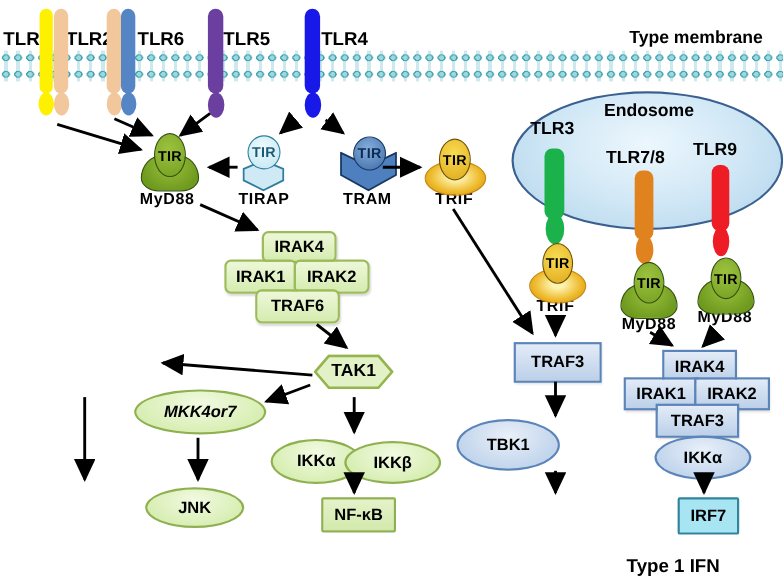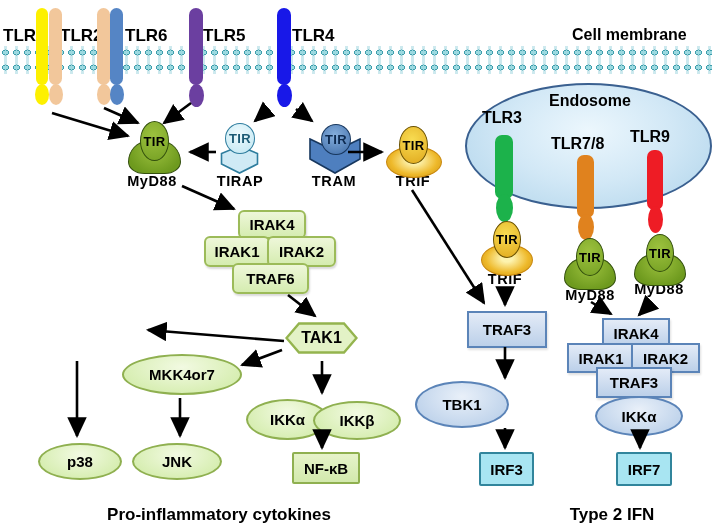--- a/index.html
+++ b/index.html
@@ -50,21 +50,21 @@
 </style>
 </head>
 <body>
 
 <div class="stage">
 
   <div class="membrane">
     <div class="memrow" style="top:0;"></div>
     <div class="memrow" style="top:15px;"></div>
   </div>
-  <div class="lbl" style="left:572px;top:27px;font-size:16px;">Cell membrane</div>
+  <div class="lbl" style="left:572px;top:27px;font-size:16px;">Type membrane</div>
 
   <div class="lbl" style="left:3px;top:27px;font-size:17px;">TLR1</div>
   <div class="lbl" style="left:60px;top:27px;font-size:17px;">TLR2</div>
   <div class="lbl" style="left:125px;top:27px;font-size:17px;">TLR6</div>
   <div class="lbl" style="left:203px;top:27px;font-size:17px;">TLR5</div>
   <div class="lbl" style="left:292px;top:27px;font-size:17px;">TLR4</div>
 
   <div class="bar z2" style="left:36px;top:8px;width:12px;height:77px;background:#fdf000;"></div>
   <div class="foot z2" style="left:35px;top:84px;width:14px;height:21px;background:#fdf000;"></div>
   <div class="bar z2" style="left:49px;top:8px;width:13px;height:77px;background:#f2c79b;"></div>
@@ -126,40 +126,37 @@
   <div class="node gbox" style="left:238px;top:210px;width:64px;height:25px;">IRAK4</div>
   <div class="node gbox" style="left:204px;top:236px;width:62px;height:27px;">IRAK1</div>
   <div class="node gbox" style="left:267px;top:236px;width:65px;height:27px;">IRAK2</div>
   <div class="node gbox" style="left:232px;top:263px;width:73px;height:27px;">TRAF6</div>
 
   <svg class="svgshape" style="left:285px;top:322px;" width="73" height="32">
     <polygon points="14,1.5 59,1.5 71.5,16 59,30.5 14,30.5 1.5,16" fill="linen" style="fill:#e3f2c6" stroke="#94b44e" stroke-width="2.4"></polygon>
   </svg>
   <div class="shapetext" style="left:285px;top:322px;width:73px;height:32px;">TAK1</div>
 
-  <div class="node gell" style="left:122px;top:354px;width:116px;height:37px;">MKK4or7</div>
-  <div class="node gell" style="left:38px;top:443px;width:80px;height:33px;">p38</div>
+  <div class="node gell" style="left:122px;top:354px;width:116px;height:37px;font-style:italic;">MKK4or7</div>
   <div class="node gell" style="left:132px;top:443px;width:86px;height:33px;">JNK</div>
   <div class="node gell" style="left:246px;top:399px;width:79px;height:37px;">IKKα</div>
   <div class="node nfkb" style="left:292px;top:452px;width:64px;height:28px;">NF-κB</div>
   <div class="node gell" style="left:313px;top:401px;width:84px;height:35px;">IKKβ</div>
 
   <div class="node bbox" style="left:467px;top:311px;width:76px;height:33px;">TRAF3</div>
   <div class="node bell" style="left:415px;top:381px;width:90px;height:43px;">TBK1</div>
-  <div class="node cbox" style="left:479px;top:452px;width:51px;height:30px;">IRF3</div>
 
   <div class="node bbox" style="left:602px;top:318px;width:64px;height:26px;">IRAK4</div>
   <div class="node bbox" style="left:567px;top:343px;width:64px;height:26px;">IRAK1</div>
   <div class="node bbox" style="left:631px;top:343px;width:65px;height:26px;">IRAK2</div>
   <div class="node bbox" style="left:596px;top:367px;width:72px;height:27px;">TRAF3</div>
   <div class="node bell" style="left:595px;top:396px;width:84px;height:36px;">IKKα</div>
   <div class="node cbox" style="left:616px;top:452px;width:52px;height:30px;">IRF7</div>
 
-  <div class="lbl ctr" style="left:219px;top:506px;font-size:17px;">Pro-inflammatory cytokines</div>
-  <div class="lbl ctr" style="left:612px;top:506px;font-size:17px;">Type 2 IFN</div>
+  <div class="lbl ctr" style="left:612px;top:506px;font-size:17px;">Type 1 IFN</div>
 
   <svg class="arrows" width="712" height="532">
     <defs>
       <marker id="ah" markerWidth="10" markerHeight="9" refX="7.2" refY="3.75" orient="auto" markerUnits="strokeWidth">
         <path d="M0,0 L8,3.75 L0,7.5 Z" fill="#000"></path>
       </marker>
     </defs>
     <g stroke="#000" stroke-width="2.6" fill="none">
       <line x1="52" y1="113" x2="128" y2="136" marker-end="url(#ah)"></line>
       <line x1="104" y1="108" x2="138" y2="123" marker-end="url(#ah)"></line>

